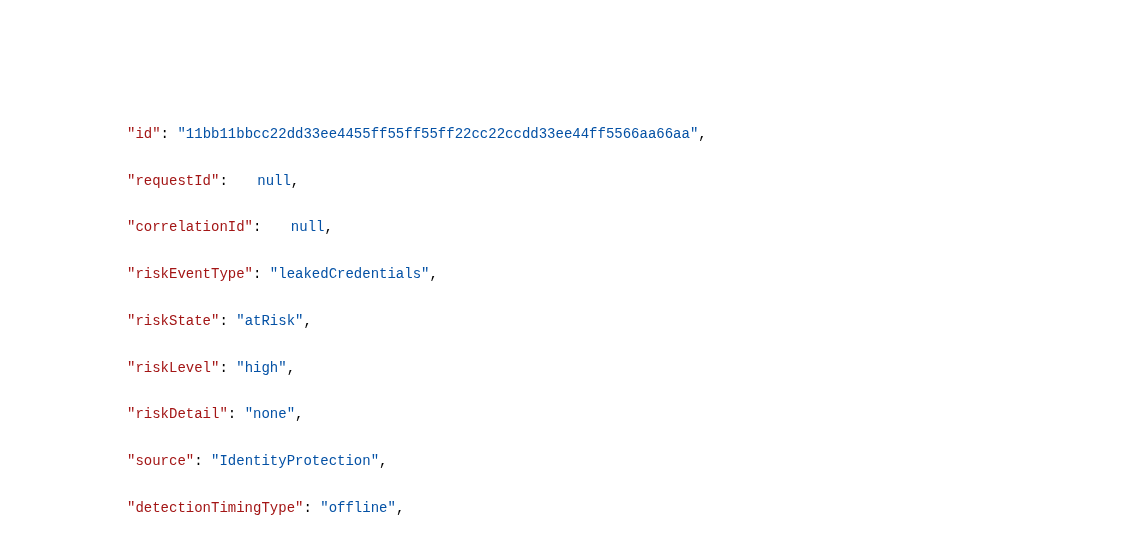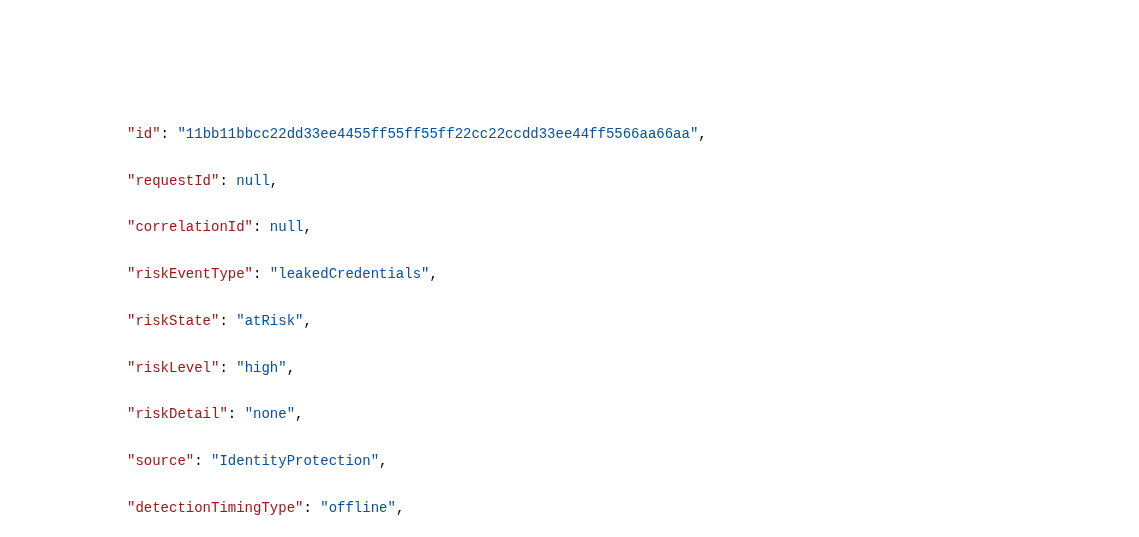--- a/index.html
+++ b/index.html
@@ -18,20 +18,21 @@
       overflow-x: hidden;
     }
     .key {
       color: #a31515;
     }
     .str, .num {
       color: #0451a5;
     }
     .null {
       color: #0451a5;
+      margin-left: 21px;
     }
     .punct {
       color: #000;
     }
     .line {
       display: block;
     }
     .indent2 { padding-left: 112px; }
   </style>
 </head>

